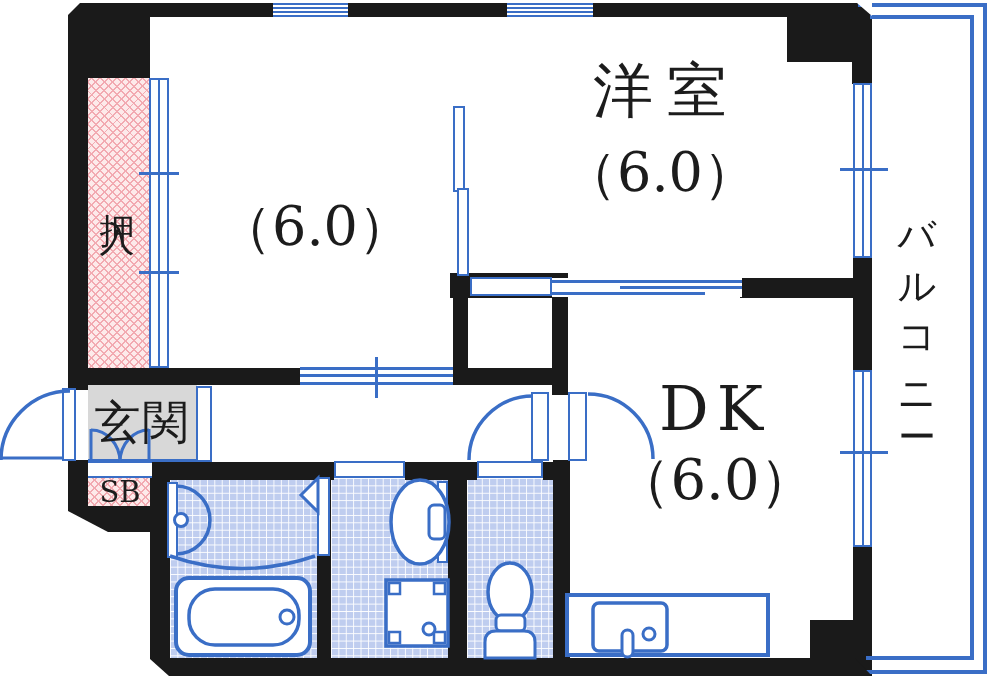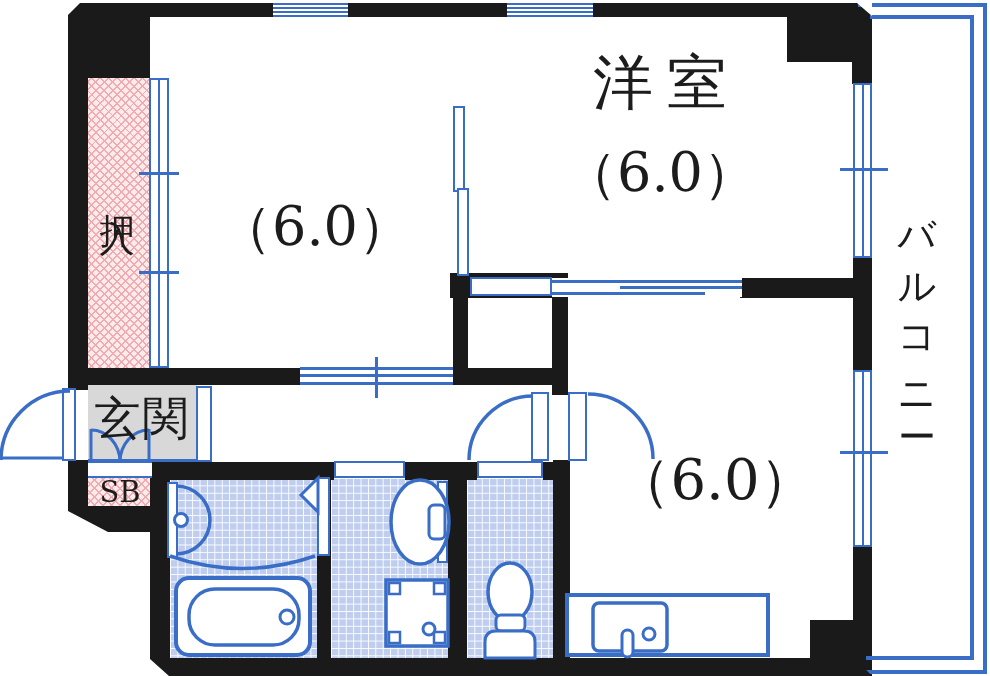--- a/index.html
+++ b/index.html
@@ -165,26 +165,27 @@
     <path d="M485,658 L485,642 Q485,631 496,631 L524,631 Q535,631 535,642 L535,658 Z" fill="#fff" stroke="#3a6ec6" stroke-width="3"></path>
 
     <rect x="567" y="595" width="201" height="60" fill="#fff" stroke="#3a6ec6" stroke-width="4"></rect>
     <rect x="593" y="603" width="74" height="48" rx="6" fill="none" stroke="#3a6ec6" stroke-width="3.5"></rect>
     <rect x="622" y="630" width="11" height="27" rx="5.5" fill="#fff" stroke="#3a6ec6" stroke-width="3"></rect>
     <circle cx="649" cy="634" r="6" fill="#fff" stroke="#3a6ec6" stroke-width="3"></circle>
   </svg>
 
   <div class="lbl center" style="left:195px;top:200px;width:240px;font-size:54px;">（6.0）</div>
 
-  <div class="lbl center" style="left:545px;top:52px;width:230px;font-size:60px;letter-spacing:14px;text-indent:14px;">洋室</div>
+  <div class="lbl center" style="left:545px;top:60px;width:230px;font-size:60px;letter-spacing:14px;text-indent:14px;">洋室</div>
   <div class="lbl center" style="left:540px;top:146px;width:240px;font-size:54px;">（6.0）</div>
 
+  <div class="lbl center" style="left:595px;top:378px;width:240px;font-size:62px;letter-spacing:8px;">DK</div>
   <div class="lbl center" style="left:590px;top:452px;width:250px;font-size:56px;">（6.0）</div>
 
   <div class="lbl vert" style="left:898px;top:192px;font-size:38px;letter-spacing:13px;">バルコニー</div>
 
   <div class="lbl vert" style="left:99px;top:186px;font-size:35px;letter-spacing:6px;">押入</div>
 
-  <div class="lbl center" style="left:90px;top:399px;width:105px;font-size:46px;letter-spacing:2px;font-family:Liberation Mono, monospace;">玄関</div>
+  <div class="lbl center" style="left:90px;top:399px;width:105px;font-size:46px;letter-spacing:2px;">玄関</div>
 
   <div class="lbl center" style="left:88px;top:478px;width:64px;font-size:29px;">SB</div>
 
 </div>
 
 </body></html>

